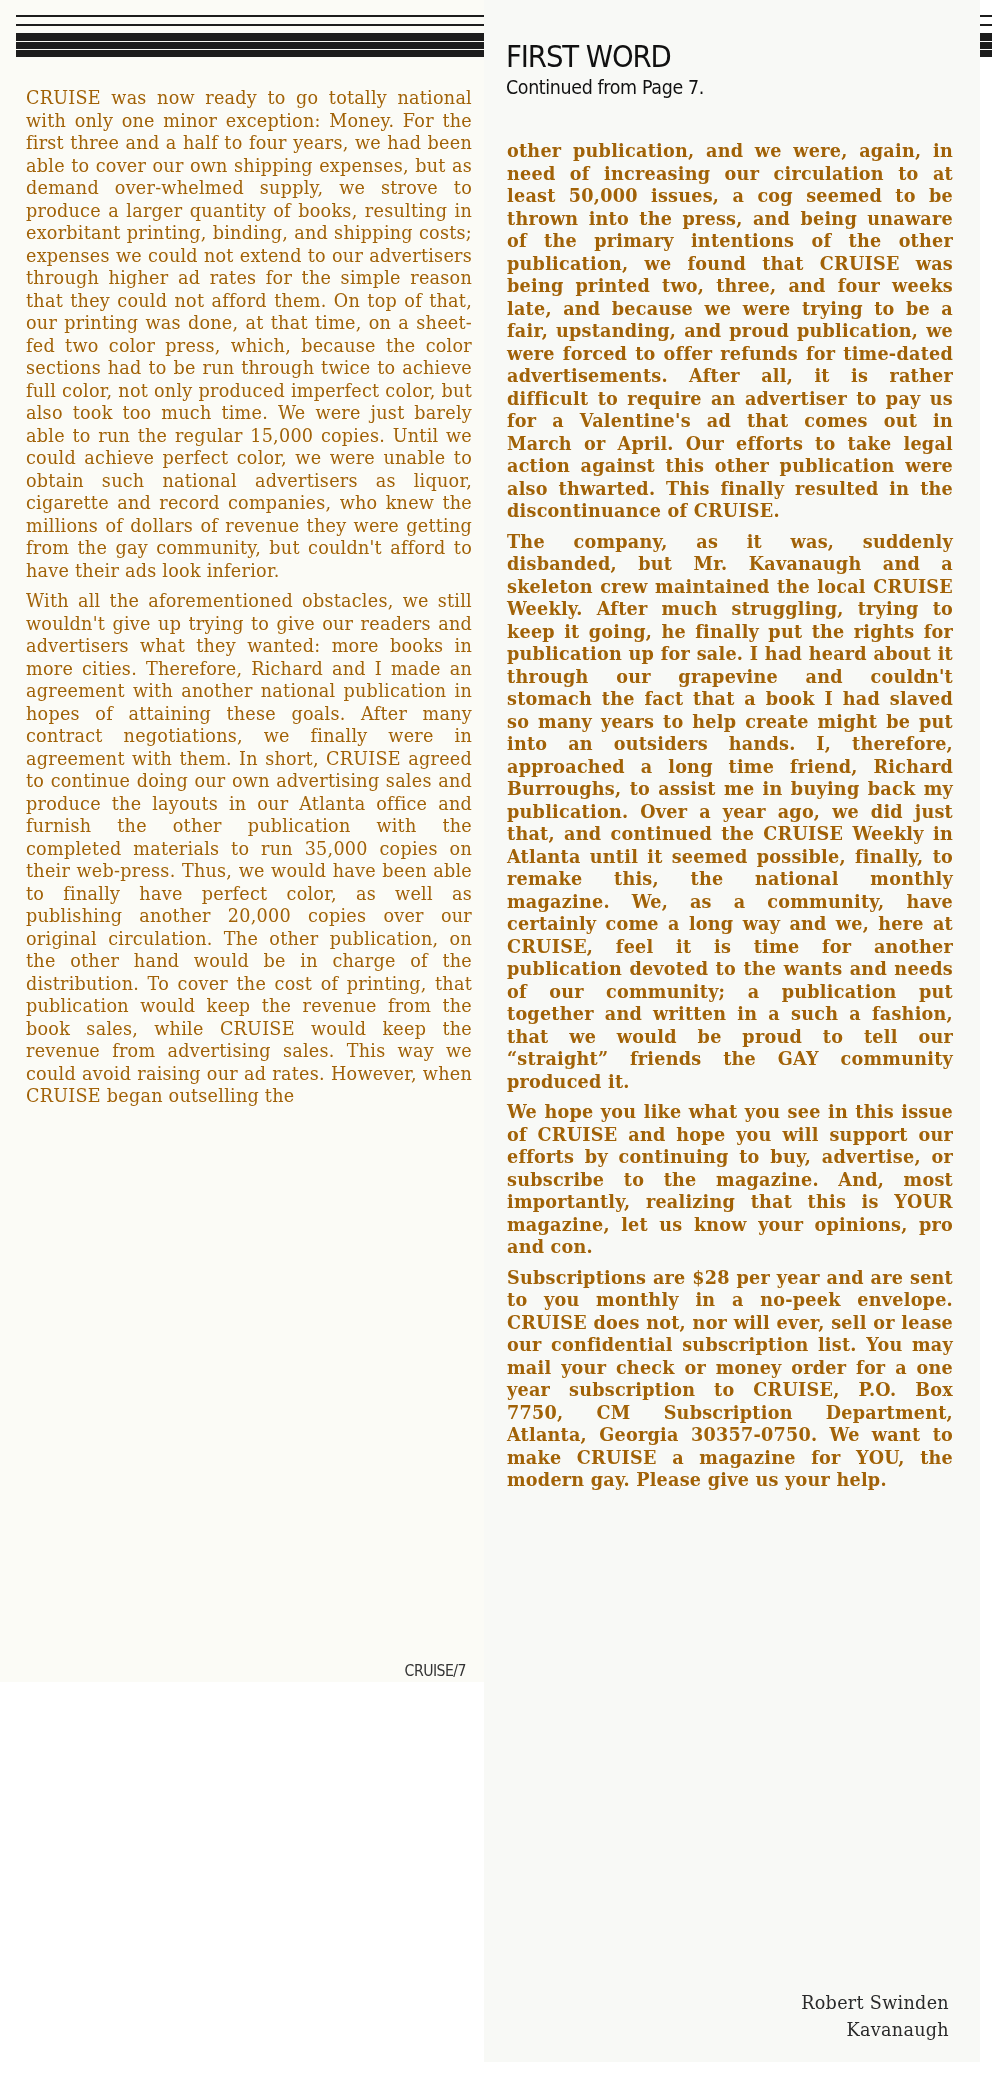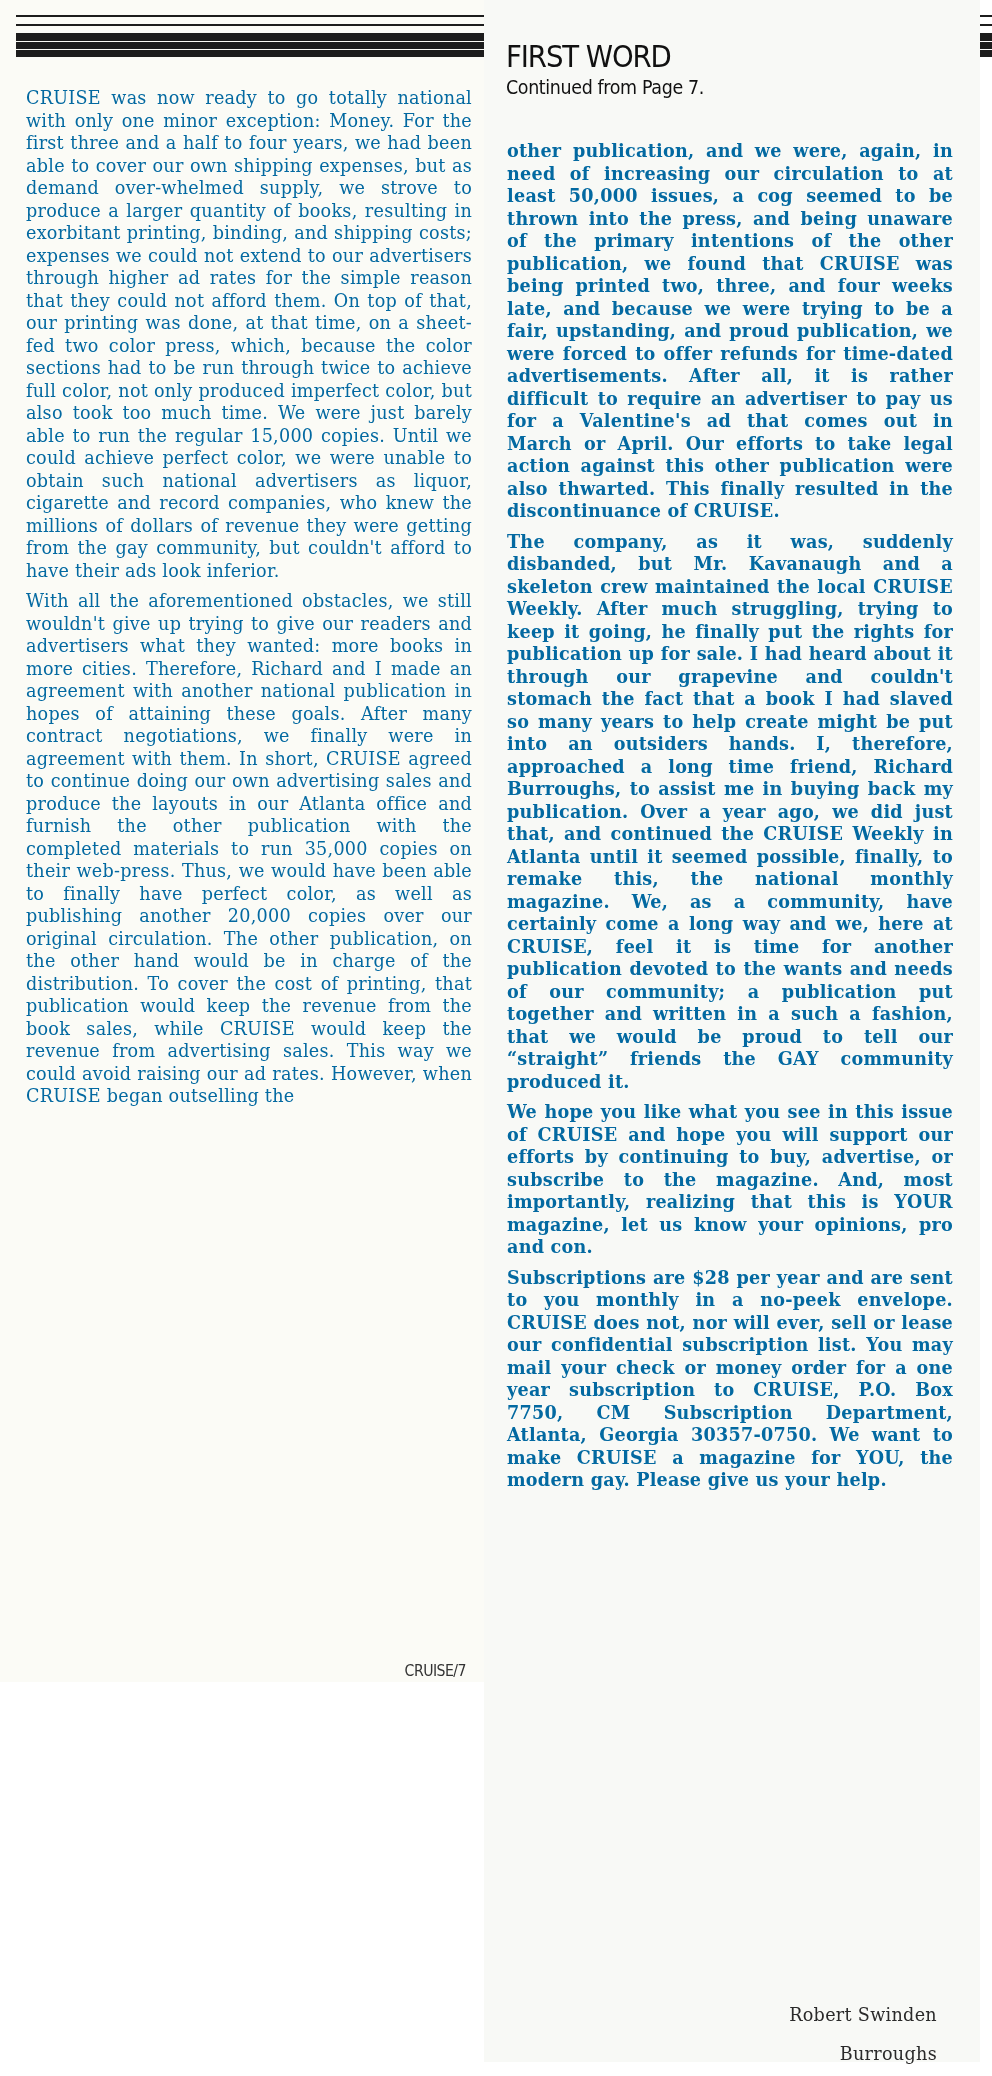--- a/index.html
+++ b/index.html
@@ -22,21 +22,21 @@
     .s2 { top: 24px; height: 2px; }
     .s3 { top: 33px; height: 8px; }
     .s4 { top: 42px; height: 7px; }
     .s5 { top: 50px; height: 7px; }
 
     .col {
       position: absolute;
       font-family: "DejaVu Serif", "Liberation Serif", serif;
       font-size: 18.6px;
       line-height: 22.5px;
-      color: #0369a1;
+      color: #a16207;
       text-align: justify;
       letter-spacing: 0.25px;
     }
     .col p { margin: 0 0 8px 0; }
     .col-left { left: 26px; top: 87px; width: 446px; font-size: 17.6px; }
     .col-right { left: 507px; top: 140px; width: 446px; font-size: 17.6px; font-weight: bold; }
 
     .heading {
       position: absolute; left: 506px; top: 41px;
       font-family: "DejaVu Sans", "Liberation Sans", sans-serif;
@@ -56,21 +56,21 @@
       font-family: "DejaVu Sans", "Liberation Sans", sans-serif;
       font-size: 16px; color: #333; letter-spacing: -0.6px;
       transform: scaleX(0.88); transform-origin: right top;
     }
 
     .signature {
       position: absolute; left: 700px; top: 1988px; width: 253px; text-align: right;
       font-family: "DejaVu Serif", "Liberation Serif", serif;
       font-size: 17.6px; line-height: 22.5px; color: #2a2a2a; letter-spacing: 0.3px;
     }
-    .signature div { margin: 16px; }
+    .signature div { margin: 4px; }
   </style>
 </head>
 <body>
 
 <div class="page-left"></div>
 <div class="page-right"></div>
 
 <div class="stripes stripes-left">
   <div class="s s1"></div>
   <div class="s s2"></div>
@@ -98,14 +98,14 @@
 
 <div class="col col-right">
   <p>other publication, and we were, again, in need of increasing our circulation to at least 50,000 issues, a cog seemed to be thrown into the press, and being unaware of the primary intentions of the other publication, we found that CRUISE was being printed two, three, and four weeks late, and because we were trying to be a fair, upstanding, and proud publication, we were forced to offer refunds for time-dated advertisements. After all, it is rather difficult to require an advertiser to pay us for a Valentine's ad that comes out in March or April. Our efforts to take legal action against this other publication were also thwarted. This finally resulted in the discontinuance of CRUISE.</p>
   <p>The company, as it was, suddenly disbanded, but Mr. Kavanaugh and a skeleton crew maintained the local CRUISE Weekly. After much struggling, trying to keep it going, he finally put the rights for publication up for sale. I had heard about it through our grapevine and couldn't stomach the fact that a book I had slaved so many years to help create might be put into an outsiders hands. I, therefore, approached a long time friend, Richard Burroughs, to assist me in buying back my publication. Over a year ago, we did just that, and continued the CRUISE Weekly in Atlanta until it seemed possible, finally, to remake this, the national monthly magazine. We, as a community, have certainly come a long way and we, here at CRUISE, feel it is time for another publication devoted to the wants and needs of our community; a publication put together and written in a such a fashion, that we would be proud to tell our “straight” friends the GAY community produced it.</p>
   <p>We hope you like what you see in this issue of CRUISE and hope you will support our efforts by continuing to buy, advertise, or subscribe to the magazine. And, most importantly, realizing that this is YOUR magazine, let us know your opinions, pro and con.</p>
   <p>Subscriptions are $28 per year and are sent to you monthly in a no-peek envelope. CRUISE does not, nor will ever, sell or lease our confidential subscription list. You may mail your check or money order for a one year subscription to CRUISE, P.O. Box 7750, CM Subscription Department, Atlanta, Georgia 30357-0750. We want to make CRUISE a magazine for YOU, the modern gay. Please give us your help.</p>
 </div>
 
 <div class="signature">
   <div>Robert Swinden</div>
-  <div>Burroughs</div>
+  <div>Kavanaugh</div>
 </div>
 
 </body></html>

